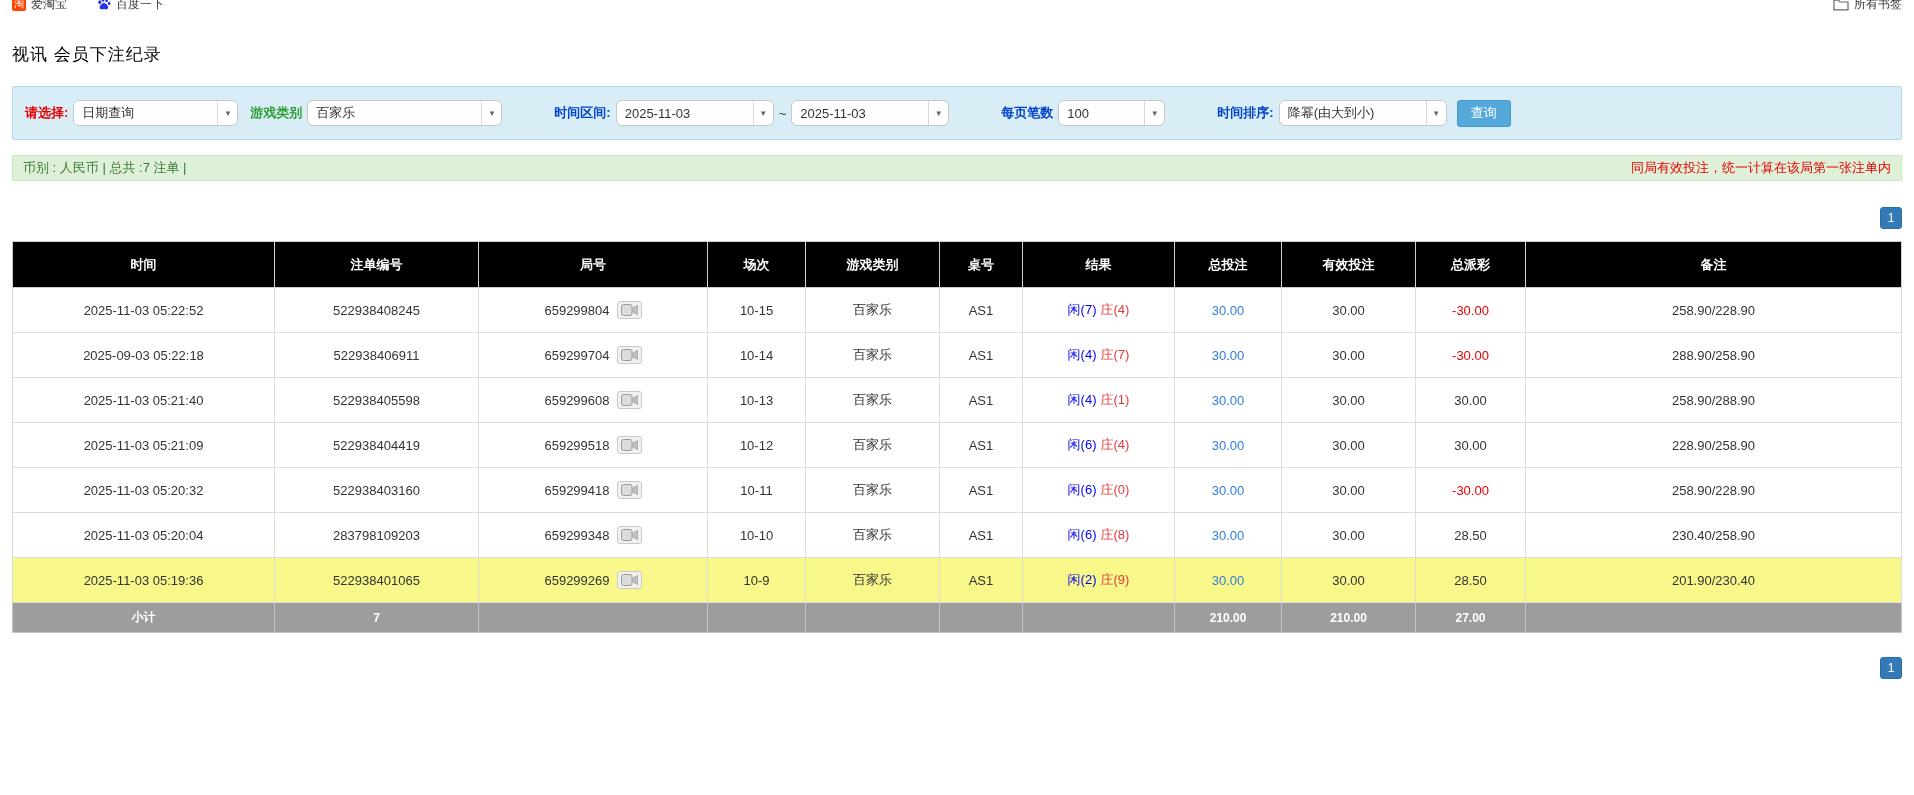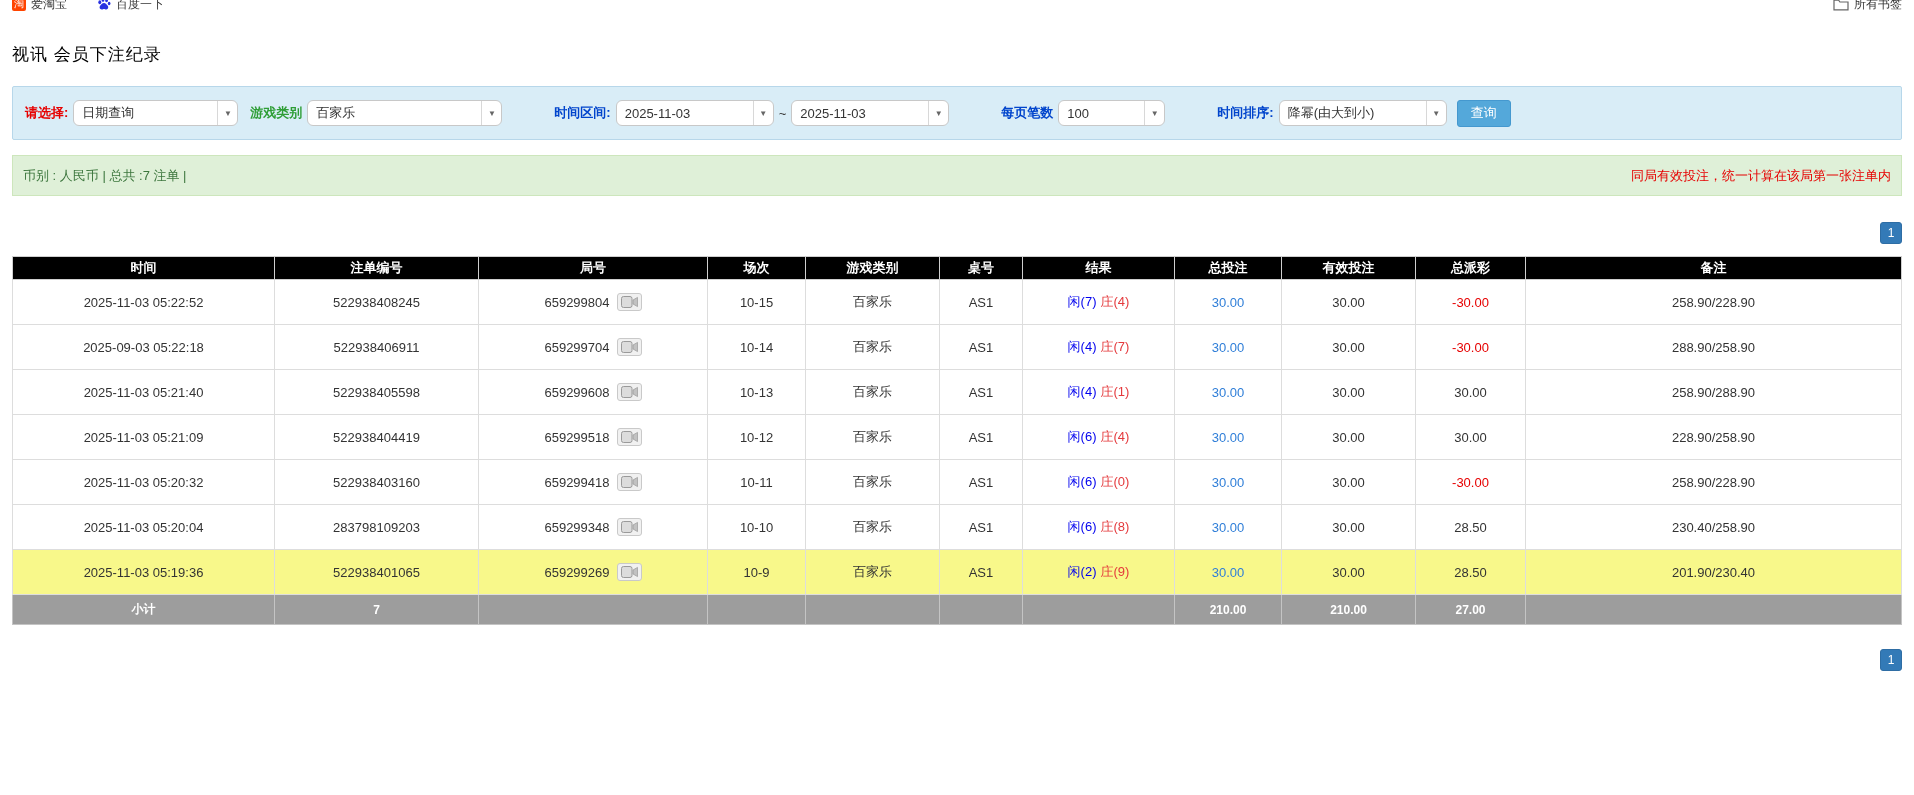--- a/index.html
+++ b/index.html
@@ -47,21 +47,21 @@
   .w-select{width:165px;} .w-game{width:195px;} .w-date{width:158px;} .w-size{width:107px;} .w-sort{width:168px;}
   .search-btn {
     margin-left:10px; height:27px; padding:0 13px;
     background:var(--btn-bg,#54a8da); border:1px solid var(--btn-border,#4498cf);
     color:#fff; font-size:13px; border-radius:3px; cursor:pointer;
     font-family:inherit;
   }
 
   
   .summary-bar {
-    margin:15px 12px 0 12px; height:41px;
+    margin:15px 12px 0 12px; height:26px;
     background:var(--green-bg,#dff0d8); border:1px solid var(--green-border,#cde6bc);
     display:flex; align-items:center; justify-content:space-between; padding:0 10px;
     font-size:13px;
   }
   .summary-left  { color:var(--green-text,#3c763d); }
   .summary-right { color:var(--notice-red,#e60000); }
 
   
   .pagination-row { margin:26px 12px 0 12px; text-align:right; }
   .pagination-row.bottom { margin-top:24px; }
@@ -69,21 +69,21 @@
     width:22px; height:22px; background:var(--page-btn-bg,#337ab7); color:#fff;
     border:1px solid #2e6da4; border-radius:3px; font-size:12px; cursor:pointer;
     display:inline-flex; align-items:center; justify-content:center; font-family:inherit;
   }
 
   
   .table-wrap { margin:12px 12px 0 12px; }
   table { width:100%; border-collapse:collapse; table-layout:fixed; }
   thead th {
     background:var(--header-bg,#000); color:#fff; font-size:13px; font-weight:bold;
-    height:23px; text-align:center; border:1px solid #cfcfcf; padding:0 4px;
+    height:46px; text-align:center; border:1px solid #cfcfcf; padding:0 4px;
   }
   tbody td {
     height:45px; font-size:13px; color:#333; text-align:center;
     border:1px solid #ddd; padding:0 4px; background:#fff;
     overflow:hidden; white-space:nowrap;
   }
   tr.row-highlight td { background:var(--highlight-row,#f8f88a); }
   .res-player { color:var(--player-blue,#0000ee); }
   .res-banker { color:var(--banker-red,#e4393c); margin-left:4px; }
   .bet-link { color:var(--link-blue,#2f7ed8); cursor:pointer; }

